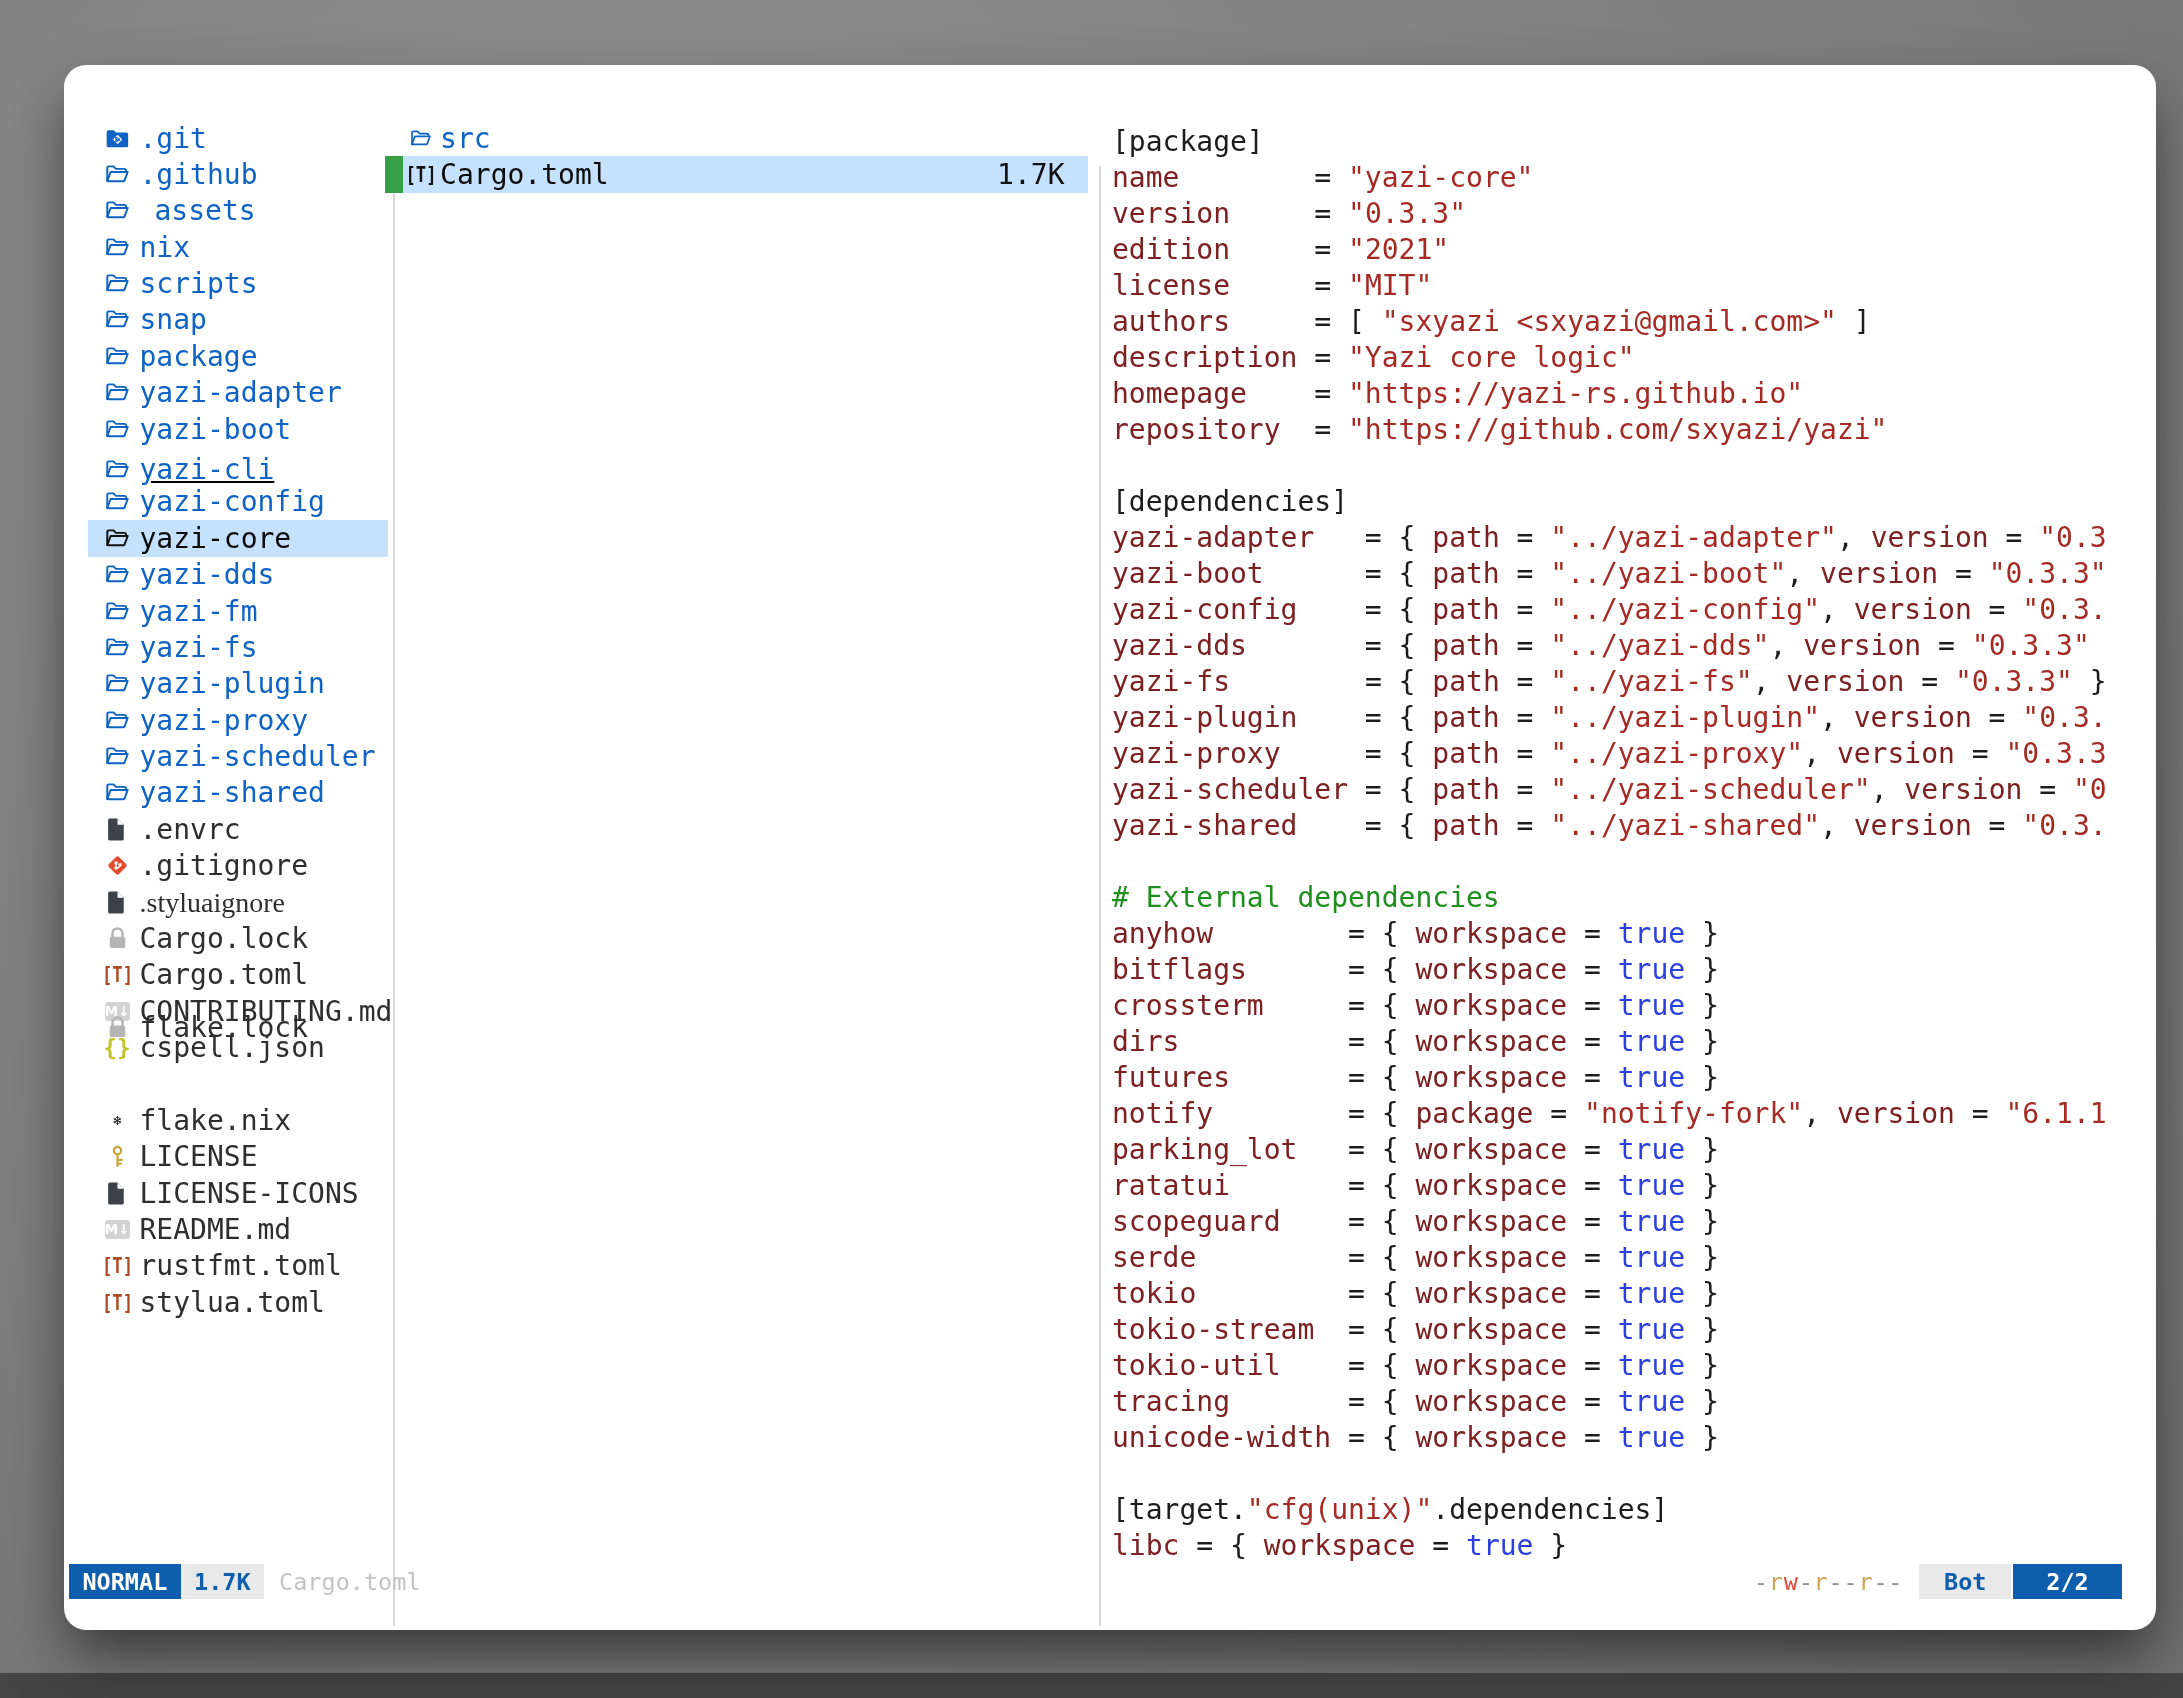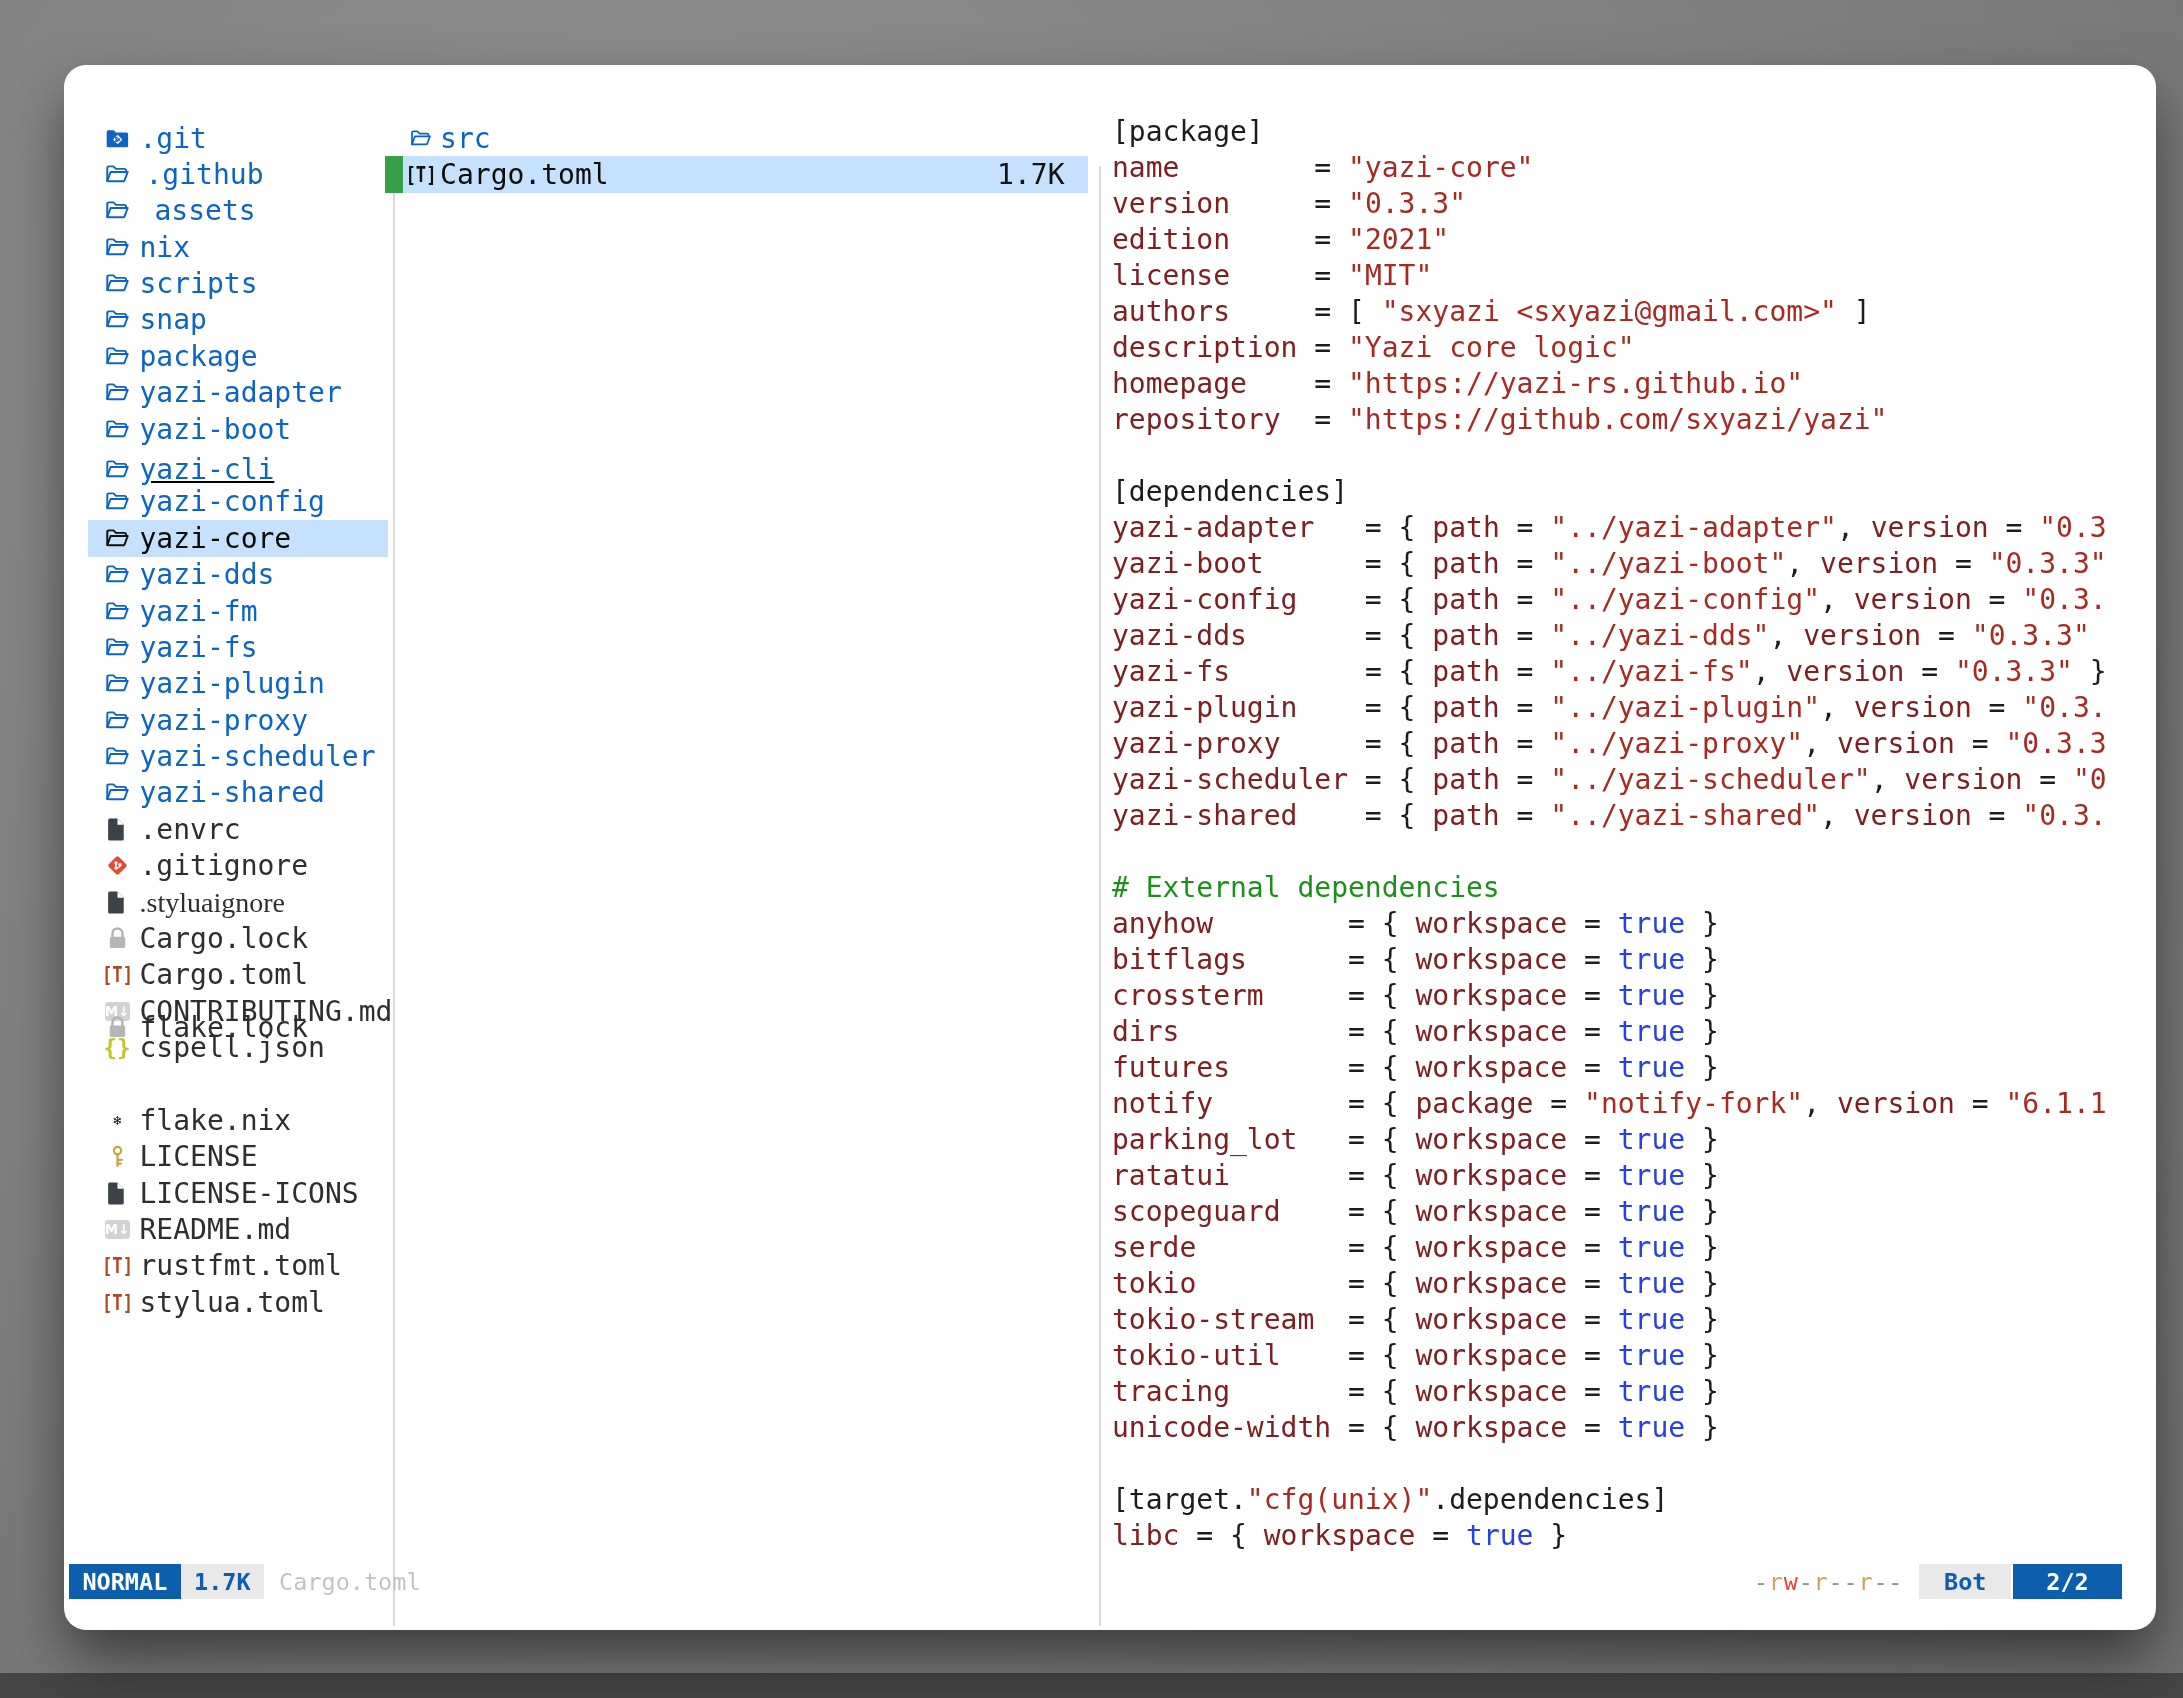--- a/index.html
+++ b/index.html
@@ -39,21 +39,21 @@
   .i-folder-open,.i-folder-git{color:var(--accent,#0e63c4)}
   .i-file{color:#3d4248}
   .i-lock{color:#b5b5b5}
   .i-toml{color:#ad4a26;font-weight:bold;font-size:21px;transform:scaleX(.82)}
   .i-braces{color:#c3c52e;font-weight:bold;font-size:22.7px}
   .i-key{color:#c9a43c}
   .i-git-diamond{color:#e34b2e}
   .i-markdown .mdbox{display:inline-flex;align-items:center;justify-content:center;width:27px;height:19.3px;border-radius:3.4px;background:#d2d2d2;color:#fff;font-weight:bold;font-size:13.4px;font-family:"DejaVu Sans",sans-serif}
 
   
-  #preview{position:absolute;left:1048px;top:49px;width:1003px;height:1477px;overflow:hidden;white-space:pre;font-size:28px}
+  #preview{position:absolute;left:1048px;top:59px;width:1003px;height:1477px;overflow:hidden;white-space:pre;font-size:28px}
   #preview .cl{height:36px;line-height:36px}
   .c-p{color:var(--punct,#1c1c1c)}
   .c-k{color:var(--key,#7c2022)}
   .c-s{color:var(--str,#a52a24)}
   .c-c{color:var(--comment,#1e8f1e)}
   .c-b{color:var(--bool,#2a3fe0)}
 
   
   #statusbar{position:absolute;left:0;top:1499px;width:100%;height:35px;font-size:23.5px}
   .badge{display:inline-flex;align-items:center;justify-content:center;height:35px;padding:0 13.4px;font-weight:bold;box-sizing:border-box}
@@ -77,21 +77,21 @@
       <div class="row" style="top: 55px;"><span class="icn i-folder-git"><svg viewBox="0 0 24 24">
             <path fill="currentColor" d="M1.6 19 V5.5 q0-1.5 1.5-1.5 h5.2 l2.3 2.3 h10 q1.6 0 1.6 1.5 V19 q0 1.5-1.5 1.5 H3.1 Q1.6 20.5 1.6 19Z"></path>
             <rect x="8.9" y="9.7" width="6.4" height="6.4" rx="1" transform="rotate(45 12.1 12.9)" fill="#fff"></rect>
             <g stroke="currentColor" stroke-width="1" fill="none">
               <circle cx="11" cy="11.7" r=".85"></circle>
               <circle cx="11" cy="14.3" r=".85"></circle>
               <circle cx="13.4" cy="13" r=".85"></circle>
               <path d="M11 12.5 v1 M13.4 13 c0 .9-1.2 1.1-1.9 1.2"></path>
             </g>
           </svg></span><span class="lbl t-folder">.git</span></div>
-      <div class="row" style="top: 91px; gap: 6px;"><span class="icn i-folder-open"><svg viewBox="0 0 24 24" fill="none" stroke="currentColor" stroke-width="1.9" stroke-linejoin="round" stroke-linecap="round">
+      <div class="row" style="top: 91px;"><span class="icn i-folder-open"><svg viewBox="0 0 24 24" fill="none" stroke="currentColor" stroke-width="1.9" stroke-linejoin="round" stroke-linecap="round">
             <path d="M2.2 18.3 V5.9 q0-1.7 1.7-1.7 h4.2 l2.4 2.4 h8 q1.7 0 1.7 1.7 v1"></path>
             <path d="M2.2 18.3 L5.4 9.6 h16.4 l-3 8 q-.3 .9-1.3 .9 H3.4 q-1.2 0-1.2-1.2Z"></path>
           </svg></span><span class="lbl t-folder">.github</span></div>
       <div class="row" style="top: 127px; gap: 15px;"><span class="icn i-folder-open"><svg viewBox="0 0 24 24" fill="none" stroke="currentColor" stroke-width="1.9" stroke-linejoin="round" stroke-linecap="round">
             <path d="M2.2 18.3 V5.9 q0-1.7 1.7-1.7 h4.2 l2.4 2.4 h8 q1.7 0 1.7 1.7 v1"></path>
             <path d="M2.2 18.3 L5.4 9.6 h16.4 l-3 8 q-.3 .9-1.3 .9 H3.4 q-1.2 0-1.2-1.2Z"></path>
           </svg></span><span class="lbl t-folder">assets</span></div>
       <div class="row" style="top: 164px;"><span class="icn i-folder-open"><svg viewBox="0 0 24 24" fill="none" stroke="currentColor" stroke-width="1.9" stroke-linejoin="round" stroke-linecap="round">
             <path d="M2.2 18.3 V5.9 q0-1.7 1.7-1.7 h4.2 l2.4 2.4 h8 q1.7 0 1.7 1.7 v1"></path>
             <path d="M2.2 18.3 L5.4 9.6 h16.4 l-3 8 q-.3 .9-1.3 .9 H3.4 q-1.2 0-1.2-1.2Z"></path>

